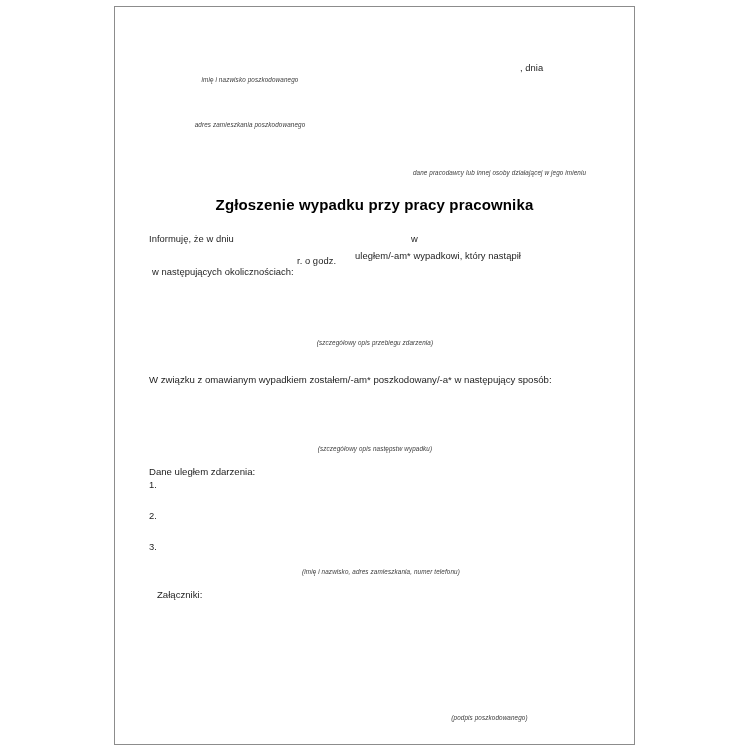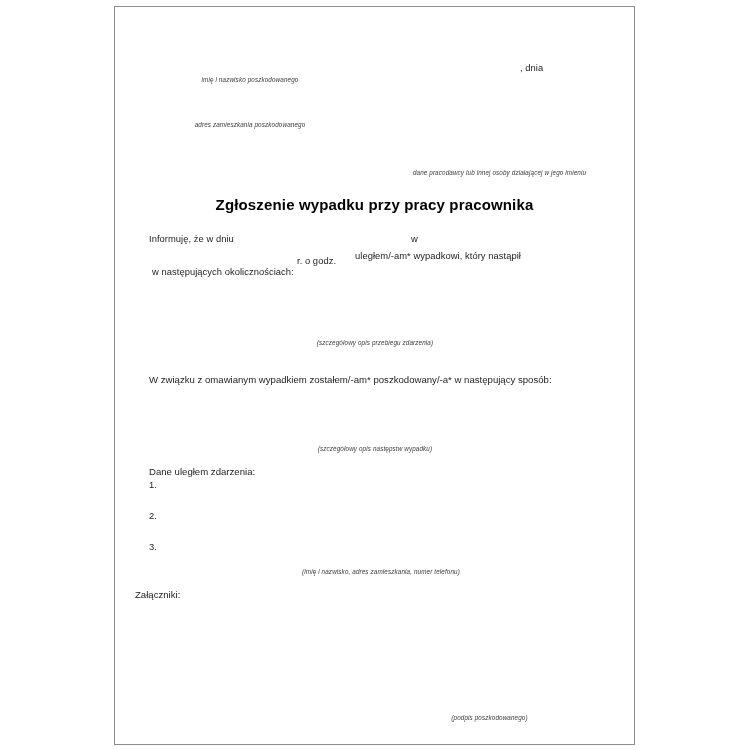--- a/index.html
+++ b/index.html
@@ -149,21 +149,21 @@
     <span class="num" style="left:34px; top:503px;">2.</span>
     <div class="dotline" style="left:46px; top:503px; width:440px;"></div>
     <div class="dotline" style="left:46px; top:519px; width:440px;"></div>
 
     <span class="num" style="left:34px; top:534px;">3.</span>
     <div class="dotline" style="left:46px; top:534px; width:440px;"></div>
     <div class="dotline" style="left:46px; top:550px; width:440px;"></div>
 
     <div class="cap center" style="left:46px; top:561px; width:440px;">(imię i nazwisko, adres zamieszkania, numer telefonu)</div>
 
-    <div class="sec-head" style="left:20px; top:576px;">Załączniki:</div>
+    <div class="sec-head" style="left:42px; top:576px;">Załączniki:</div>
 
     <div class="dotline" style="left:34px; top:600px; width:230px;"></div>
     <div class="dotline" style="left:34px; top:615px; width:230px;"></div>
     <div class="dotline" style="left:34px; top:630px; width:230px;"></div>
     <div class="dotline" style="left:34px; top:645px; width:230px;"></div>
 
     <div class="dotline" style="left:263px; top:695px; width:223px;"></div>
     <div class="cap center" style="left:263px; top:707px; width:223px;">(podpis poszkodowanego)</div>
 
   </div>

